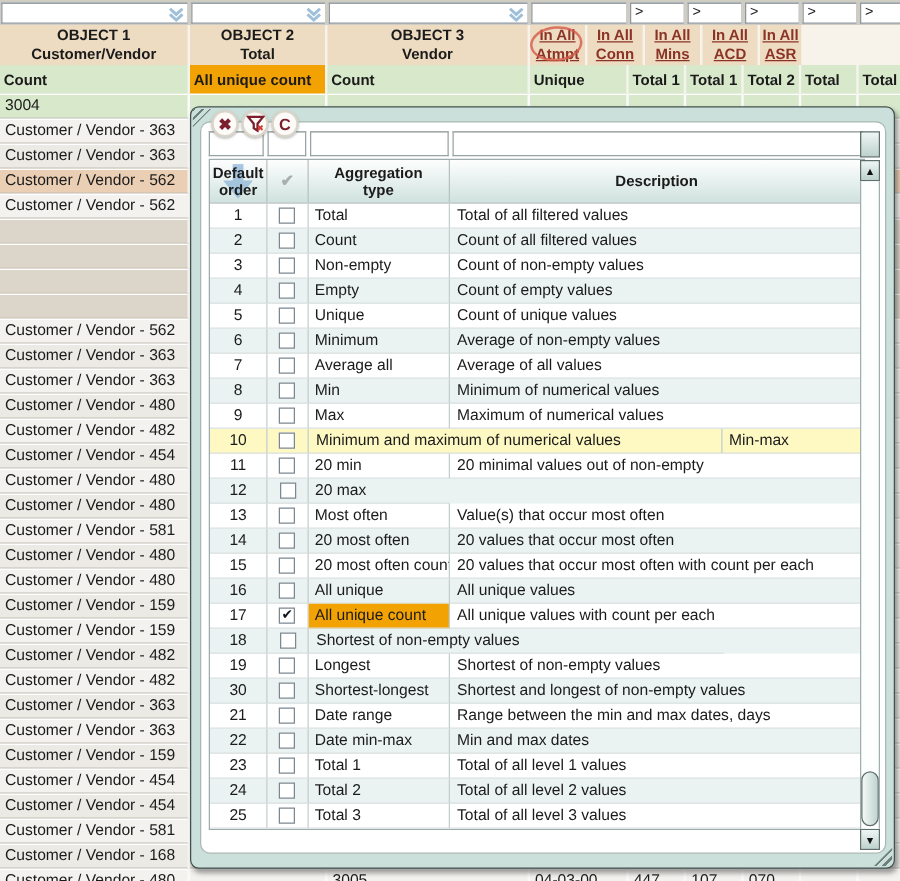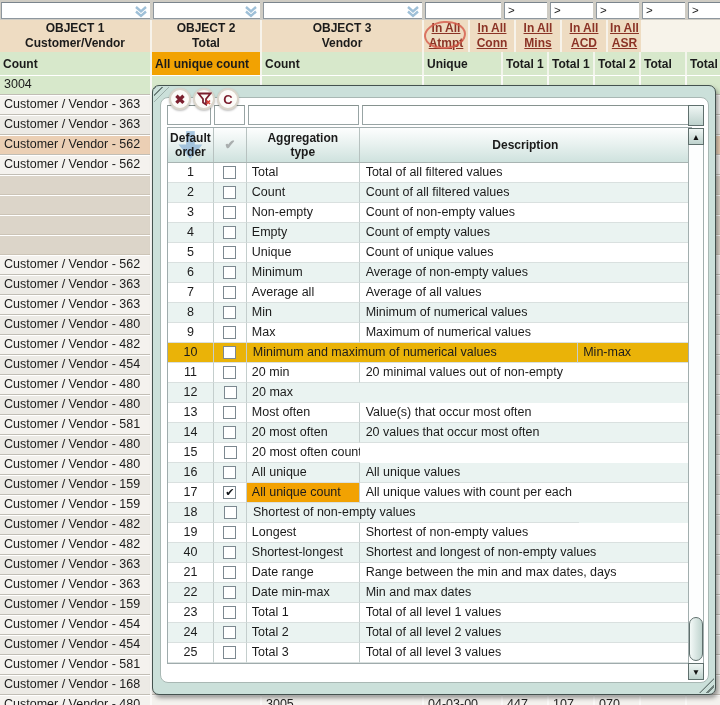--- a/index.html
+++ b/index.html
@@ -651,21 +651,21 @@
               <div class="dc c4">Minimum of numerical values</div>
             </div>
             <div class="drow" style="background: rgb(255, 255, 255);">
               <div class="dc c1">9</div>
               <div class="dc c2">
                 <div class="cb"></div>
               </div>
               <div class="dc c3">Max</div>
               <div class="dc c4">Maximum of numerical values</div>
             </div>
-            <div class="drow" style="background: #eab308;">
+            <div class="drow" style="background: #fef9c3;">
               <div class="dc c1">10</div>
               <div class="dc c2">
                 <div class="cb"></div>
               </div>
               <div class="dc c4">Minimum and maximum of numerical values</div>
               <div class="dc c3">Min-max</div>
             </div>
             <div class="drow" style="background: rgb(255, 255, 255);">
               <div class="dc c1">11</div>
               <div class="dc c2">
@@ -696,20 +696,21 @@
               </div>
               <div class="dc c3">20 most often</div>
               <div class="dc c4">20 values that occur most often</div>
             </div>
             <div class="drow" style="background: rgb(255, 255, 255);">
               <div class="dc c1">15</div>
               <div class="dc c2">
                 <div class="cb"></div>
               </div>
               <div class="dc c3">20 most often count</div>
+              <div class="dc c4">20 values that occur most often with count per each</div>
             </div>
             <div class="drow" style="background: rgb(234, 243, 241);">
               <div class="dc c1">16</div>
               <div class="dc c2">
                 <div class="cb"></div>
               </div>
               <div class="dc c3">All unique</div>
               <div class="dc c4">All unique values</div>
             </div>
             <div class="drow" style="background: rgb(255, 255, 255);">
@@ -729,21 +730,21 @@
             </div>
             <div class="drow" style="background: rgb(255, 255, 255);">
               <div class="dc c1">19</div>
               <div class="dc c2">
                 <div class="cb"></div>
               </div>
               <div class="dc c3">Longest</div>
               <div class="dc c4">Shortest of non-empty values</div>
             </div>
             <div class="drow" style="background: rgb(234, 243, 241);">
-              <div class="dc c1">40</div>
+              <div class="dc c1">30</div>
               <div class="dc c2">
                 <div class="cb"></div>
               </div>
               <div class="dc c3">Shortest-longest</div>
               <div class="dc c4">Shortest and longest of non-empty values</div>
             </div>
             <div class="drow" style="background: rgb(255, 255, 255);">
               <div class="dc c1">21</div>
               <div class="dc c2">
                 <div class="cb"></div>

